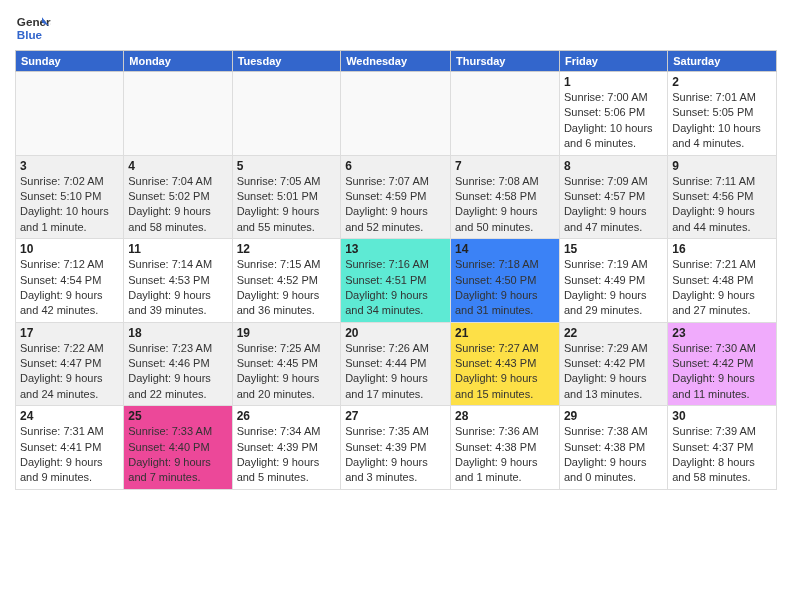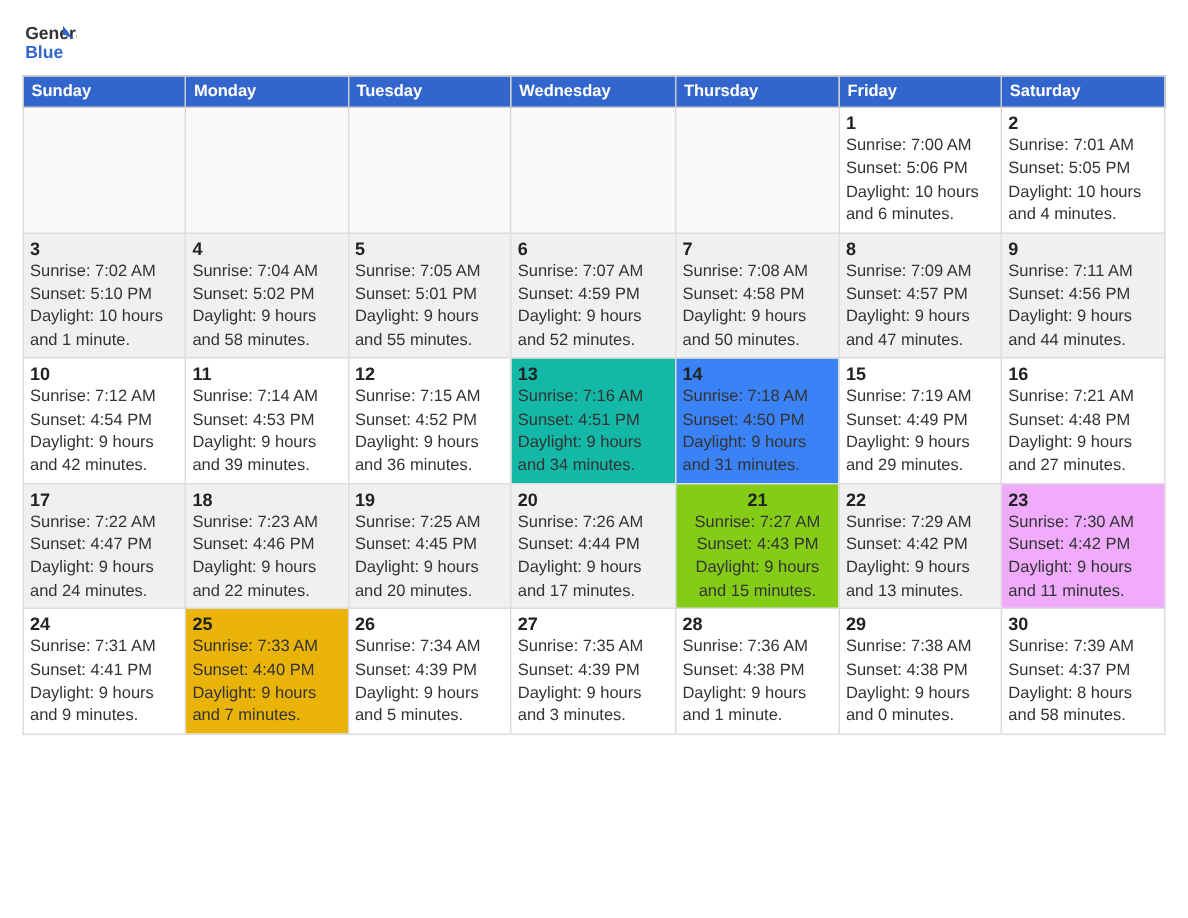--- a/index.html
+++ b/index.html
@@ -202,21 +202,21 @@
 Daylight: 9 hours
 and 39 minutes.</div>
           </td>
           <td style="background: rgb(255, 255, 255);">
             <span class="day-num">12</span>
             <div class="day-info">Sunrise: 7:15 AM
 Sunset: 4:52 PM
 Daylight: 9 hours
 and 36 minutes.</div>
           </td>
-          <td style="background: #14b8a6;">
+          <td style="background: #5eead4;">
             <span class="day-num">13</span>
             <div class="day-info">Sunrise: 7:16 AM
 Sunset: 4:51 PM
 Daylight: 9 hours
 and 34 minutes.</div>
           </td>
           <td style="background: #3b82f6;">
             <span class="day-num">14</span>
             <div class="day-info">Sunrise: 7:18 AM
 Sunset: 4:50 PM
@@ -260,21 +260,21 @@
 Daylight: 9 hours
 and 20 minutes.</div>
           </td>
           <td style="background: rgb(240, 240, 240);">
             <span class="day-num">20</span>
             <div class="day-info">Sunrise: 7:26 AM
 Sunset: 4:44 PM
 Daylight: 9 hours
 and 17 minutes.</div>
           </td>
-          <td style="background: #84cc16; text-align: center;">
+          <td style="background: #fde047;">
             <span class="day-num">21</span>
             <div class="day-info">Sunrise: 7:27 AM
 Sunset: 4:43 PM
 Daylight: 9 hours
 and 15 minutes.</div>
           </td>
           <td style="background: rgb(240, 240, 240);">
             <span class="day-num">22</span>
             <div class="day-info">Sunrise: 7:29 AM
 Sunset: 4:42 PM
@@ -290,21 +290,21 @@
           </td>
         </tr>
         <tr>
           <td style="background: rgb(255, 255, 255);">
             <span class="day-num">24</span>
             <div class="day-info">Sunrise: 7:31 AM
 Sunset: 4:41 PM
 Daylight: 9 hours
 and 9 minutes.</div>
           </td>
-          <td style="background: #eab308;">
+          <td style="background: #ec4899;">
             <span class="day-num">25</span>
             <div class="day-info">Sunrise: 7:33 AM
 Sunset: 4:40 PM
 Daylight: 9 hours
 and 7 minutes.</div>
           </td>
           <td style="background: rgb(255, 255, 255);">
             <span class="day-num">26</span>
             <div class="day-info">Sunrise: 7:34 AM
 Sunset: 4:39 PM

